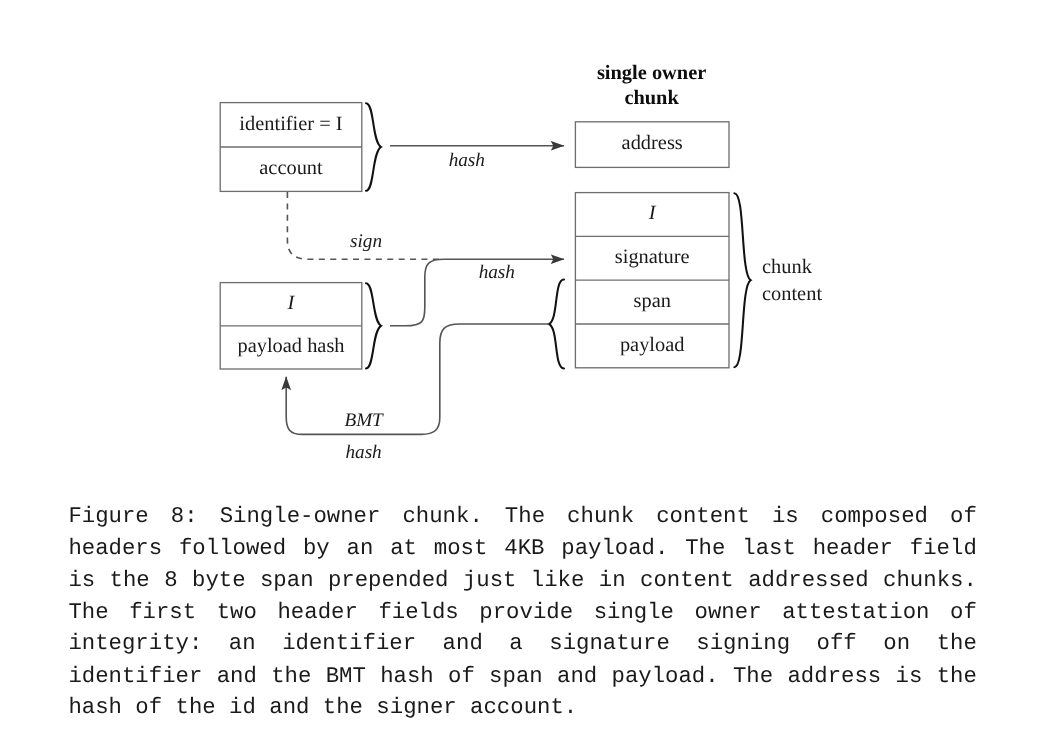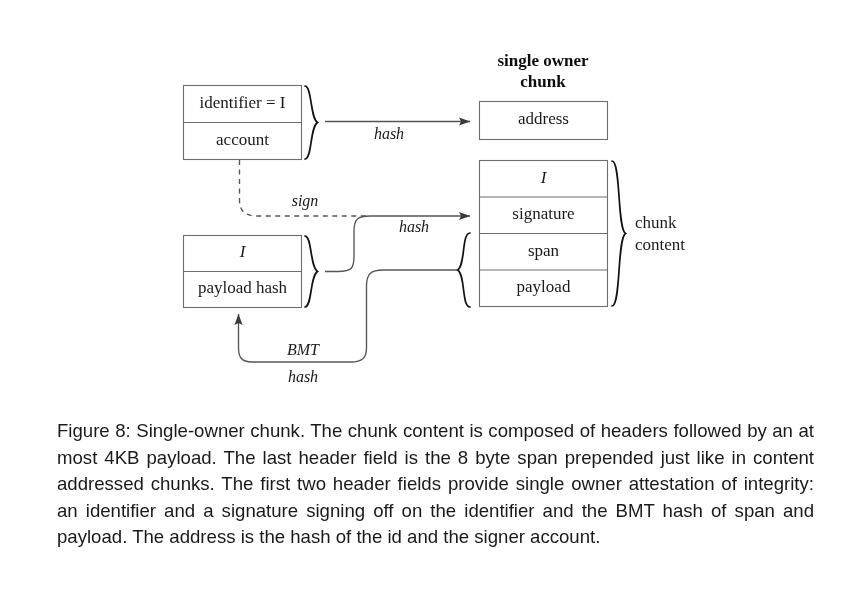--- a/index.html
+++ b/index.html
@@ -91,21 +91,21 @@
     fill: none;
     stroke: #111111;
     stroke-width: 1.7;
     stroke-linecap: round;
   }
   #caption {
     position: absolute;
     left: 57px;
     top: 418px;
     width: 757px;
-    font-family: Liberation Sans, sans-serif;
+    font-family: Liberation Mono, monospace;
     font-size: 18.6px;
     line-height: 1.43;
     text-align: justify;
     text-justify: inter-word;
     color: #1a1a1a;
   }
 </style>
 </head>
 <body>
 

